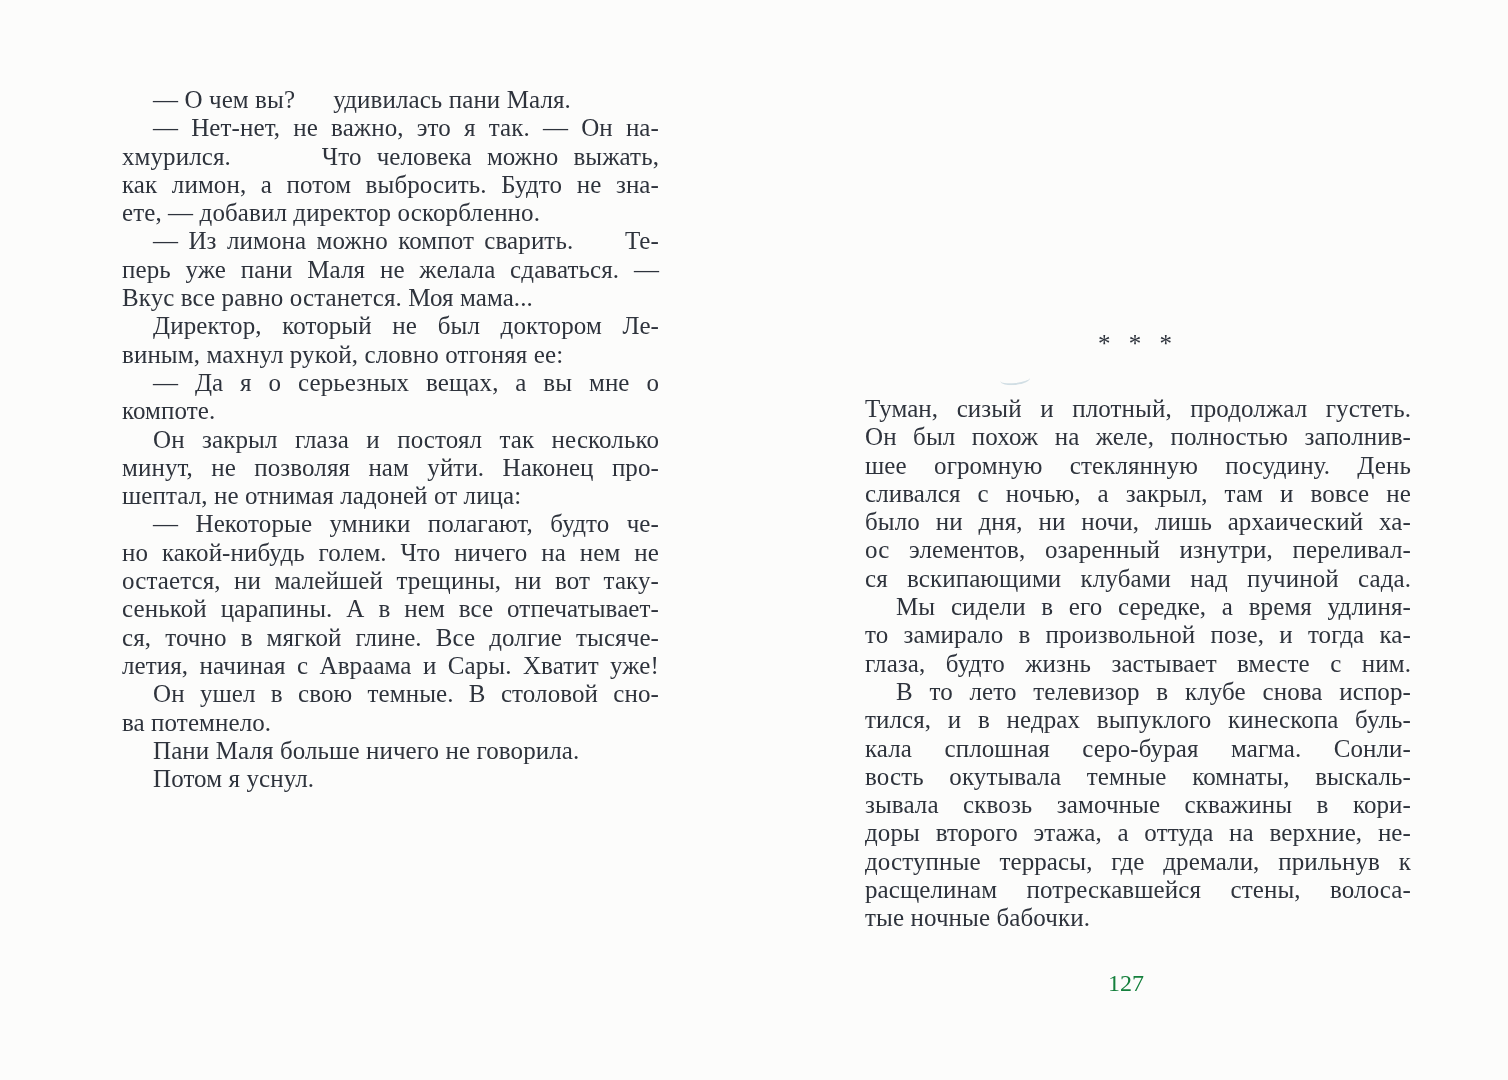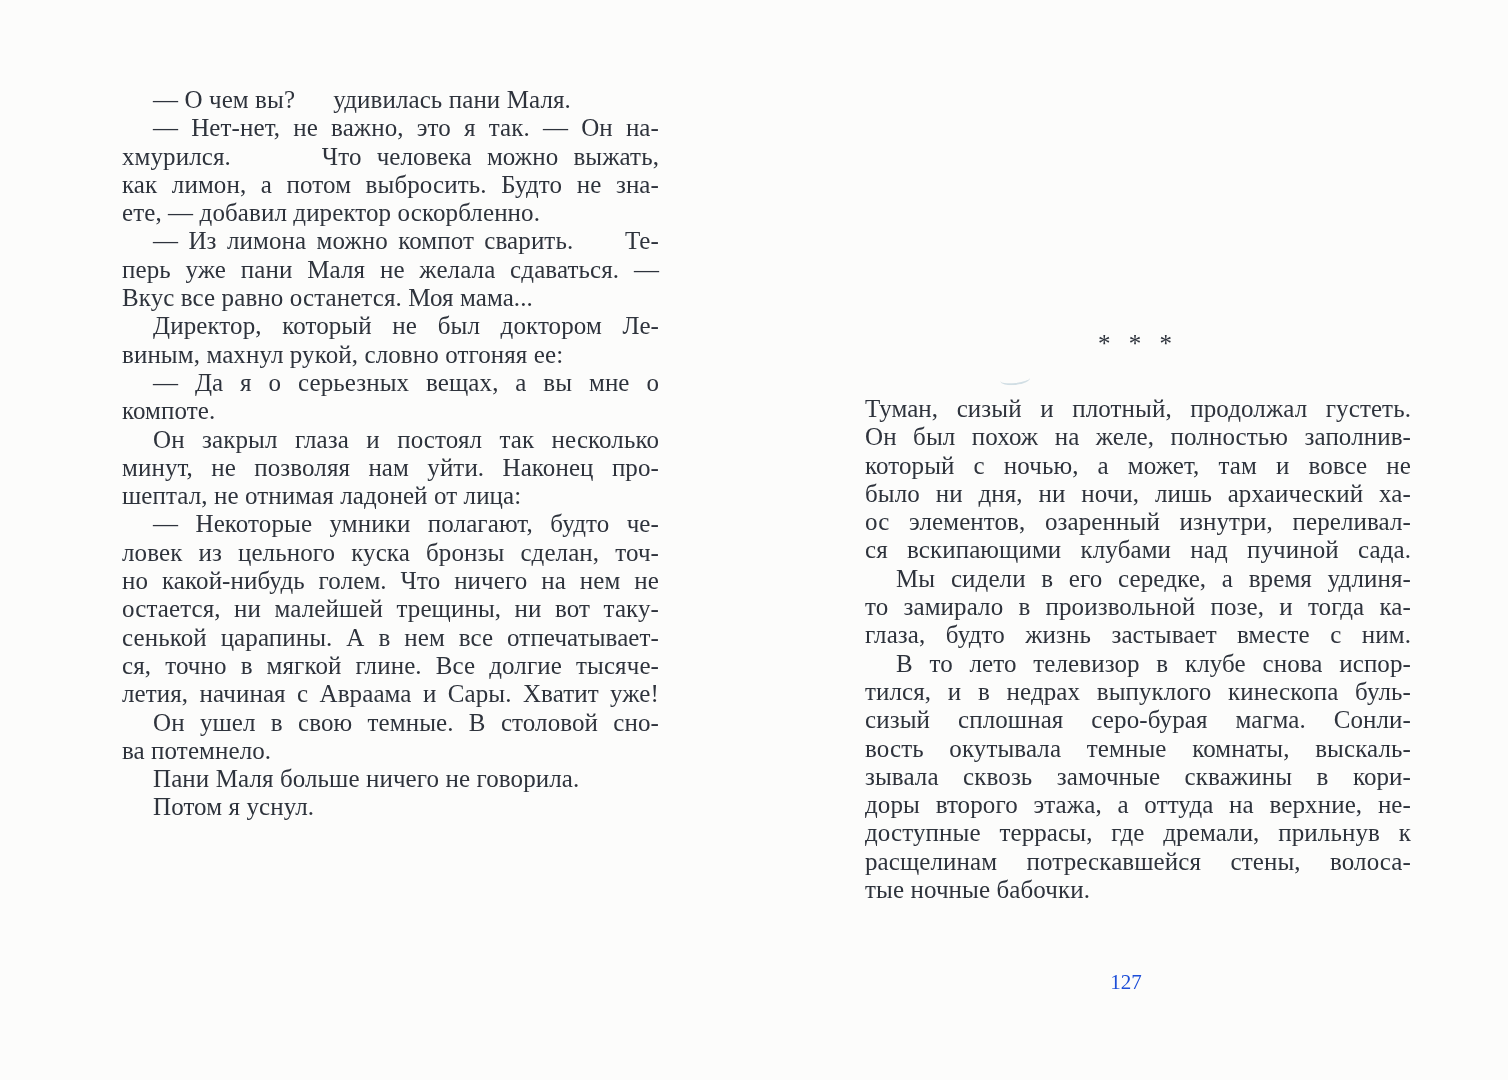--- a/index.html
+++ b/index.html
@@ -56,22 +56,22 @@
     font-size: 25px;
     letter-spacing: 6px;
     color: #2e333c;
   }
   .page-number {
     position: absolute;
     left: 865px;
     top: 970px;
     width: 546px;
     text-align: center;
-    font-size: 21px;
-    color: #1d4ed8;
+    font-size: 24px;
+    color: #15803d;
     transform: translateX(-12px);
   }
   .smudge {
     position: absolute;
     left: 1000px;
     top: 374px;
     width: 30px;
     height: 9px;
     border-bottom: 2px solid rgba(130, 165, 185, 0.35);
     border-radius: 50%;
@@ -93,49 +93,49 @@
       <div class="line j">перь уже пани Маля не желала сдаваться. —</div>
       <div class="line">Вкус все равно останется. Моя мама...</div>
       <div class="line i j">Директор, который не был доктором Ле-</div>
       <div class="line">виным, махнул рукой, словно отгоняя ее:</div>
       <div class="line i j">— Да я о серьезных вещах, а вы мне о</div>
       <div class="line">компоте.</div>
       <div class="line i j">Он закрыл глаза и постоял так несколько</div>
       <div class="line j">минут, не позволяя нам уйти. Наконец про-</div>
       <div class="line">шептал, не отнимая ладоней от лица:</div>
       <div class="line i j">— Некоторые умники полагают, будто че-</div>
-      <div class="line j">ловек из цельного куска бронзы сделан, точ-</div>
       <div class="line j">но какой-нибудь голем. Что ничего на нем не</div>
       <div class="line j">остается, ни малейшей трещины, ни вот таку-</div>
       <div class="line j">сенькой царапины. А в нем все отпечатывает-</div>
       <div class="line j">ся, точно в мягкой глине. Все долгие тысяче-</div>
       <div class="line j">летия, начиная с Авраама и Сары. Хватит уже!</div>
       <div class="line i j">Он ушел в свою темные. В столовой сно-</div>
       <div class="line">ва потемнело.</div>
       <div class="line i">Пани Маля больше ничего не говорила.</div>
       <div class="line i">Потом я уснул.</div>
     </div>
 
   <div class="asterisk-break">* * *</div>
 
   <div class="smudge"></div>
 
   <div class="col col-right">
       <div class="line j">Туман, сизый и плотный, продолжал густеть.</div>
       <div class="line j">Он был похож на желе, полностью заполнив-</div>
-      <div class="line j">который с ночью, а может, там и вовсе не</div>
+      <div class="line j">шее огромную стеклянную посудину. День</div>
+      <div class="line j">сливался с ночью, а закрыл, там и вовсе не</div>
       <div class="line j">было ни дня, ни ночи, лишь архаический ха-</div>
       <div class="line j">ос элементов, озаренный изнутри, переливал-</div>
       <div class="line j">ся вскипающими клубами над пучиной сада.</div>
       <div class="line i j">Мы сидели в его середке, а время удлиня-</div>
       <div class="line j">то замирало в произвольной позе, и тогда ка-</div>
       <div class="line j">глаза, будто жизнь застывает вместе с ним.</div>
       <div class="line i j">В то лето телевизор в клубе снова испор-</div>
       <div class="line j">тился, и в недрах выпуклого кинескопа буль-</div>
-      <div class="line j">сизый сплошная серо-бурая магма. Сонли-</div>
+      <div class="line j">кала сплошная серо-бурая магма. Сонли-</div>
       <div class="line j">вость окутывала темные комнаты, выскаль-</div>
       <div class="line j">зывала сквозь замочные скважины в кори-</div>
       <div class="line j">доры второго этажа, а оттуда на верхние, не-</div>
       <div class="line j">доступные террасы, где дремали, прильнув к</div>
       <div class="line j">расщелинам потрескавшейся стены, волоса-</div>
       <div class="line">тые ночные бабочки.</div>
     </div>
 
   <div class="page-number">127</div>
 

